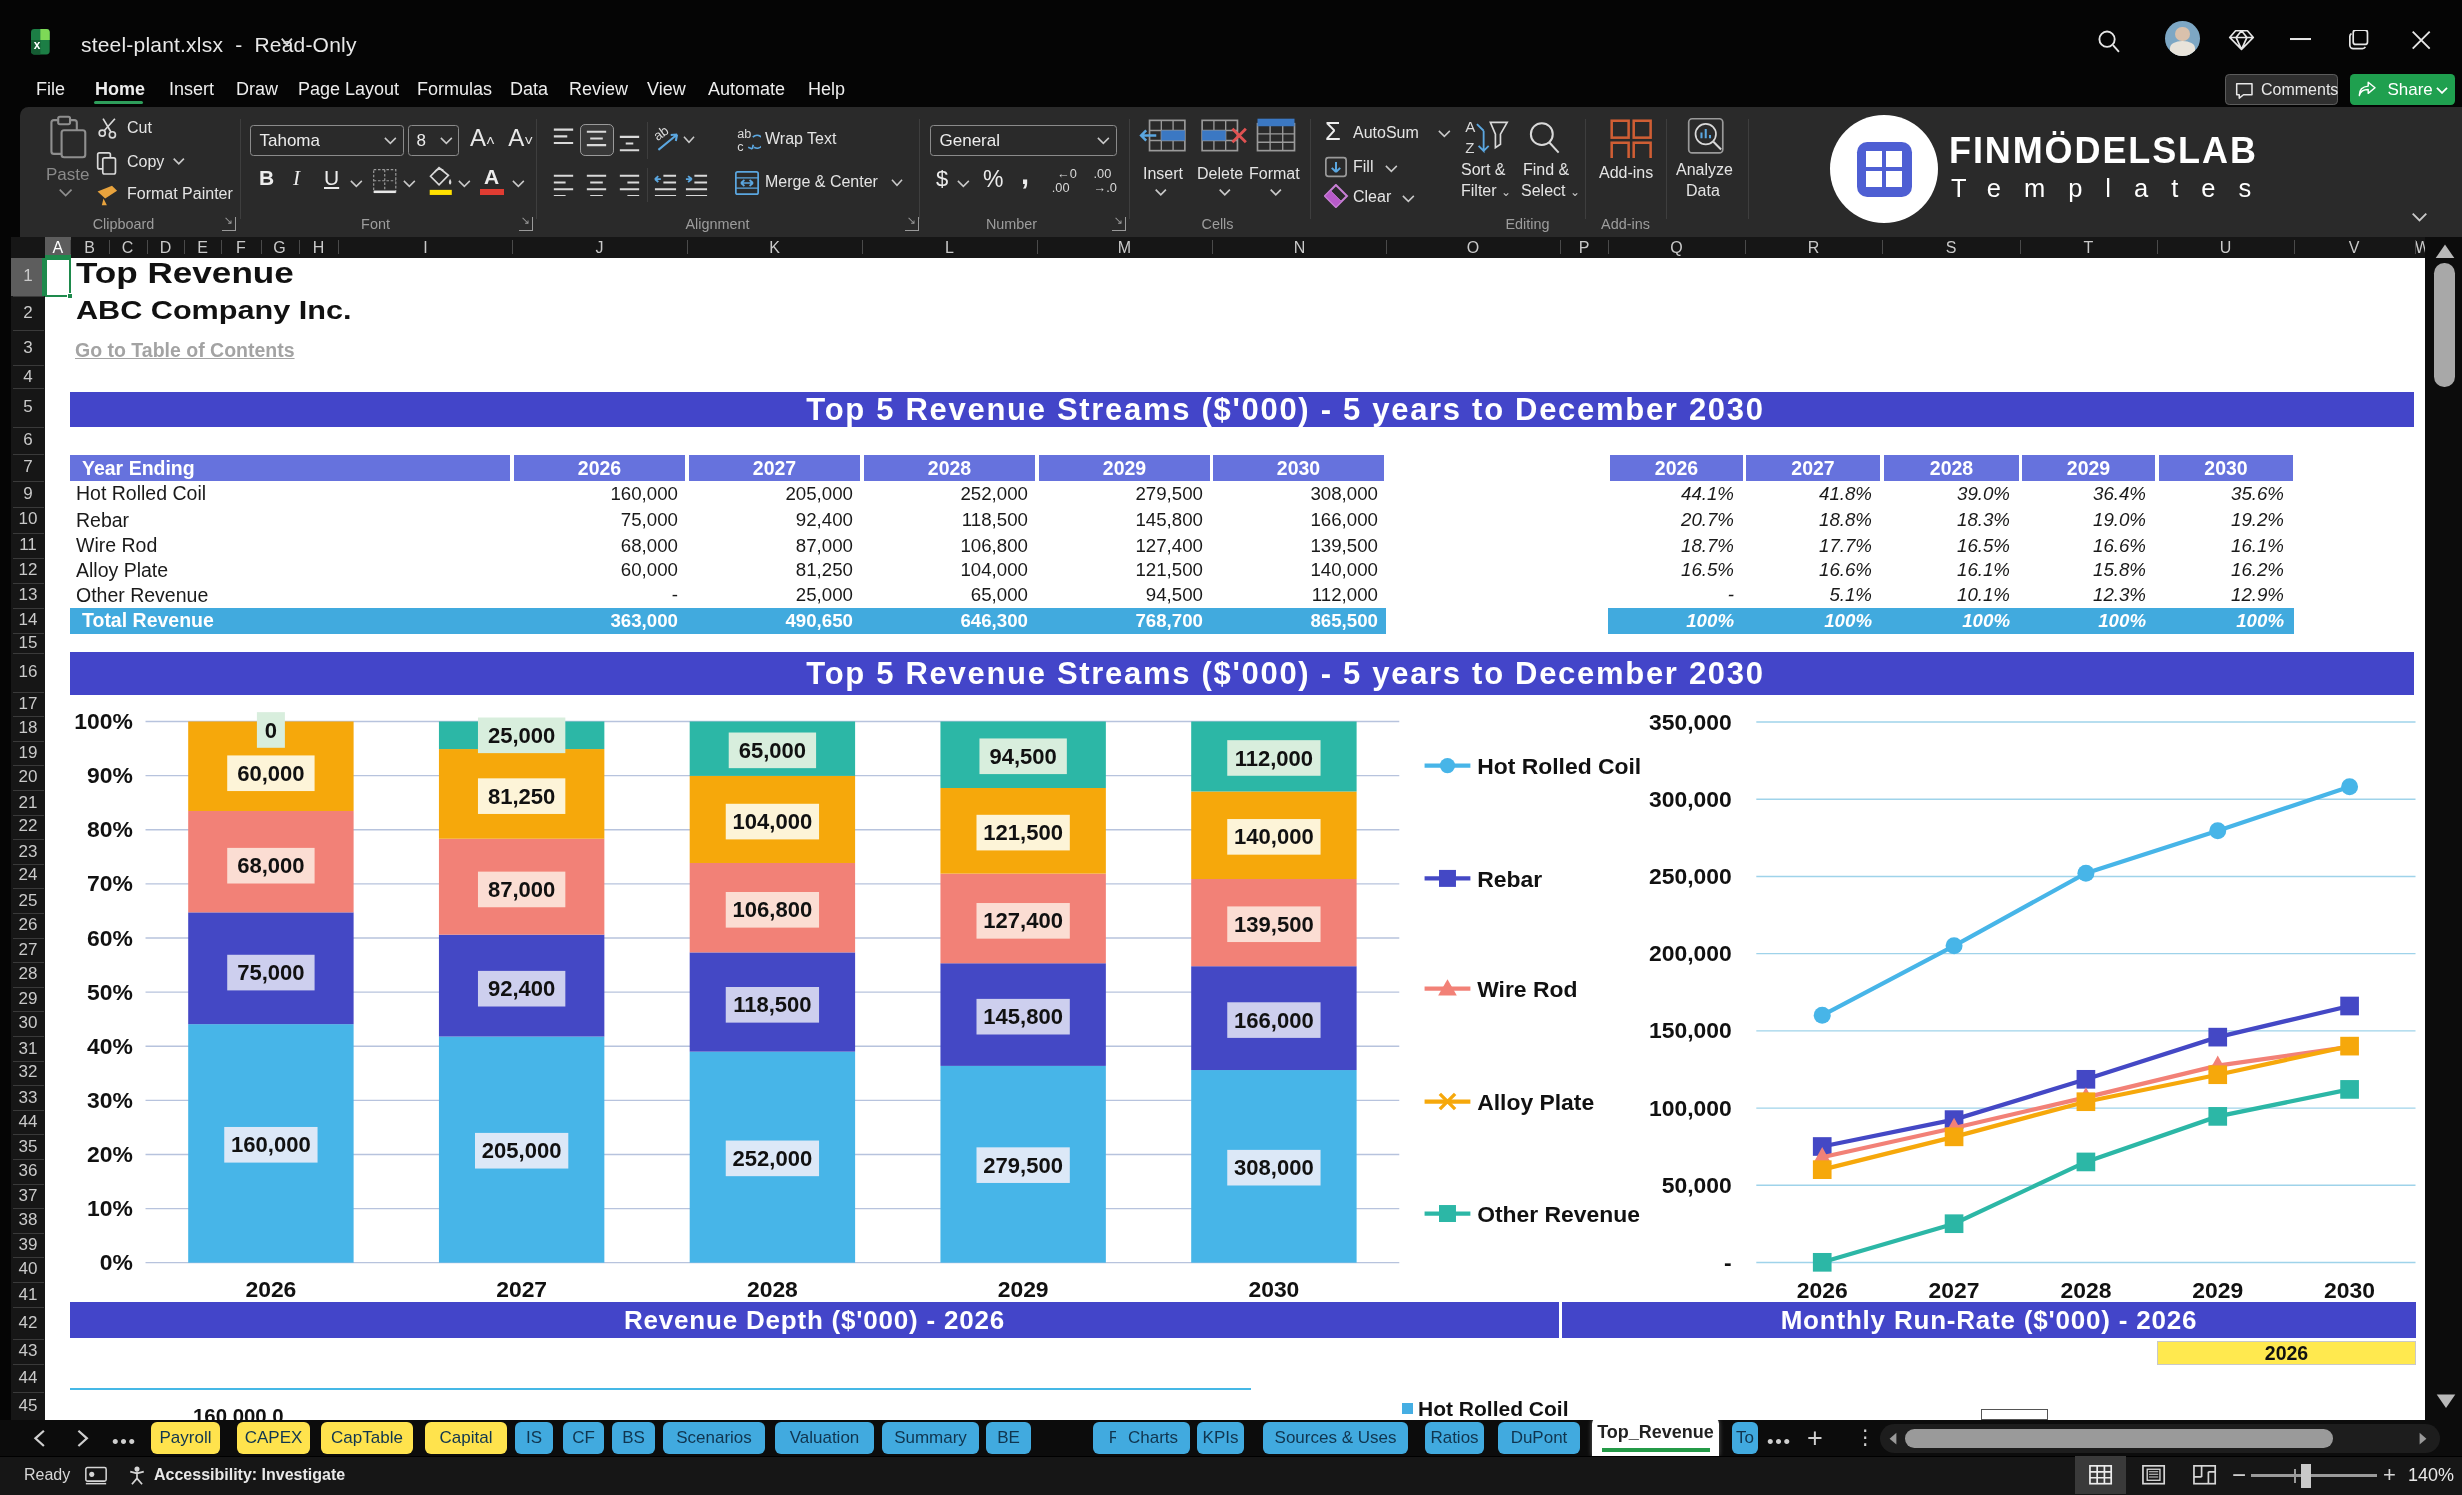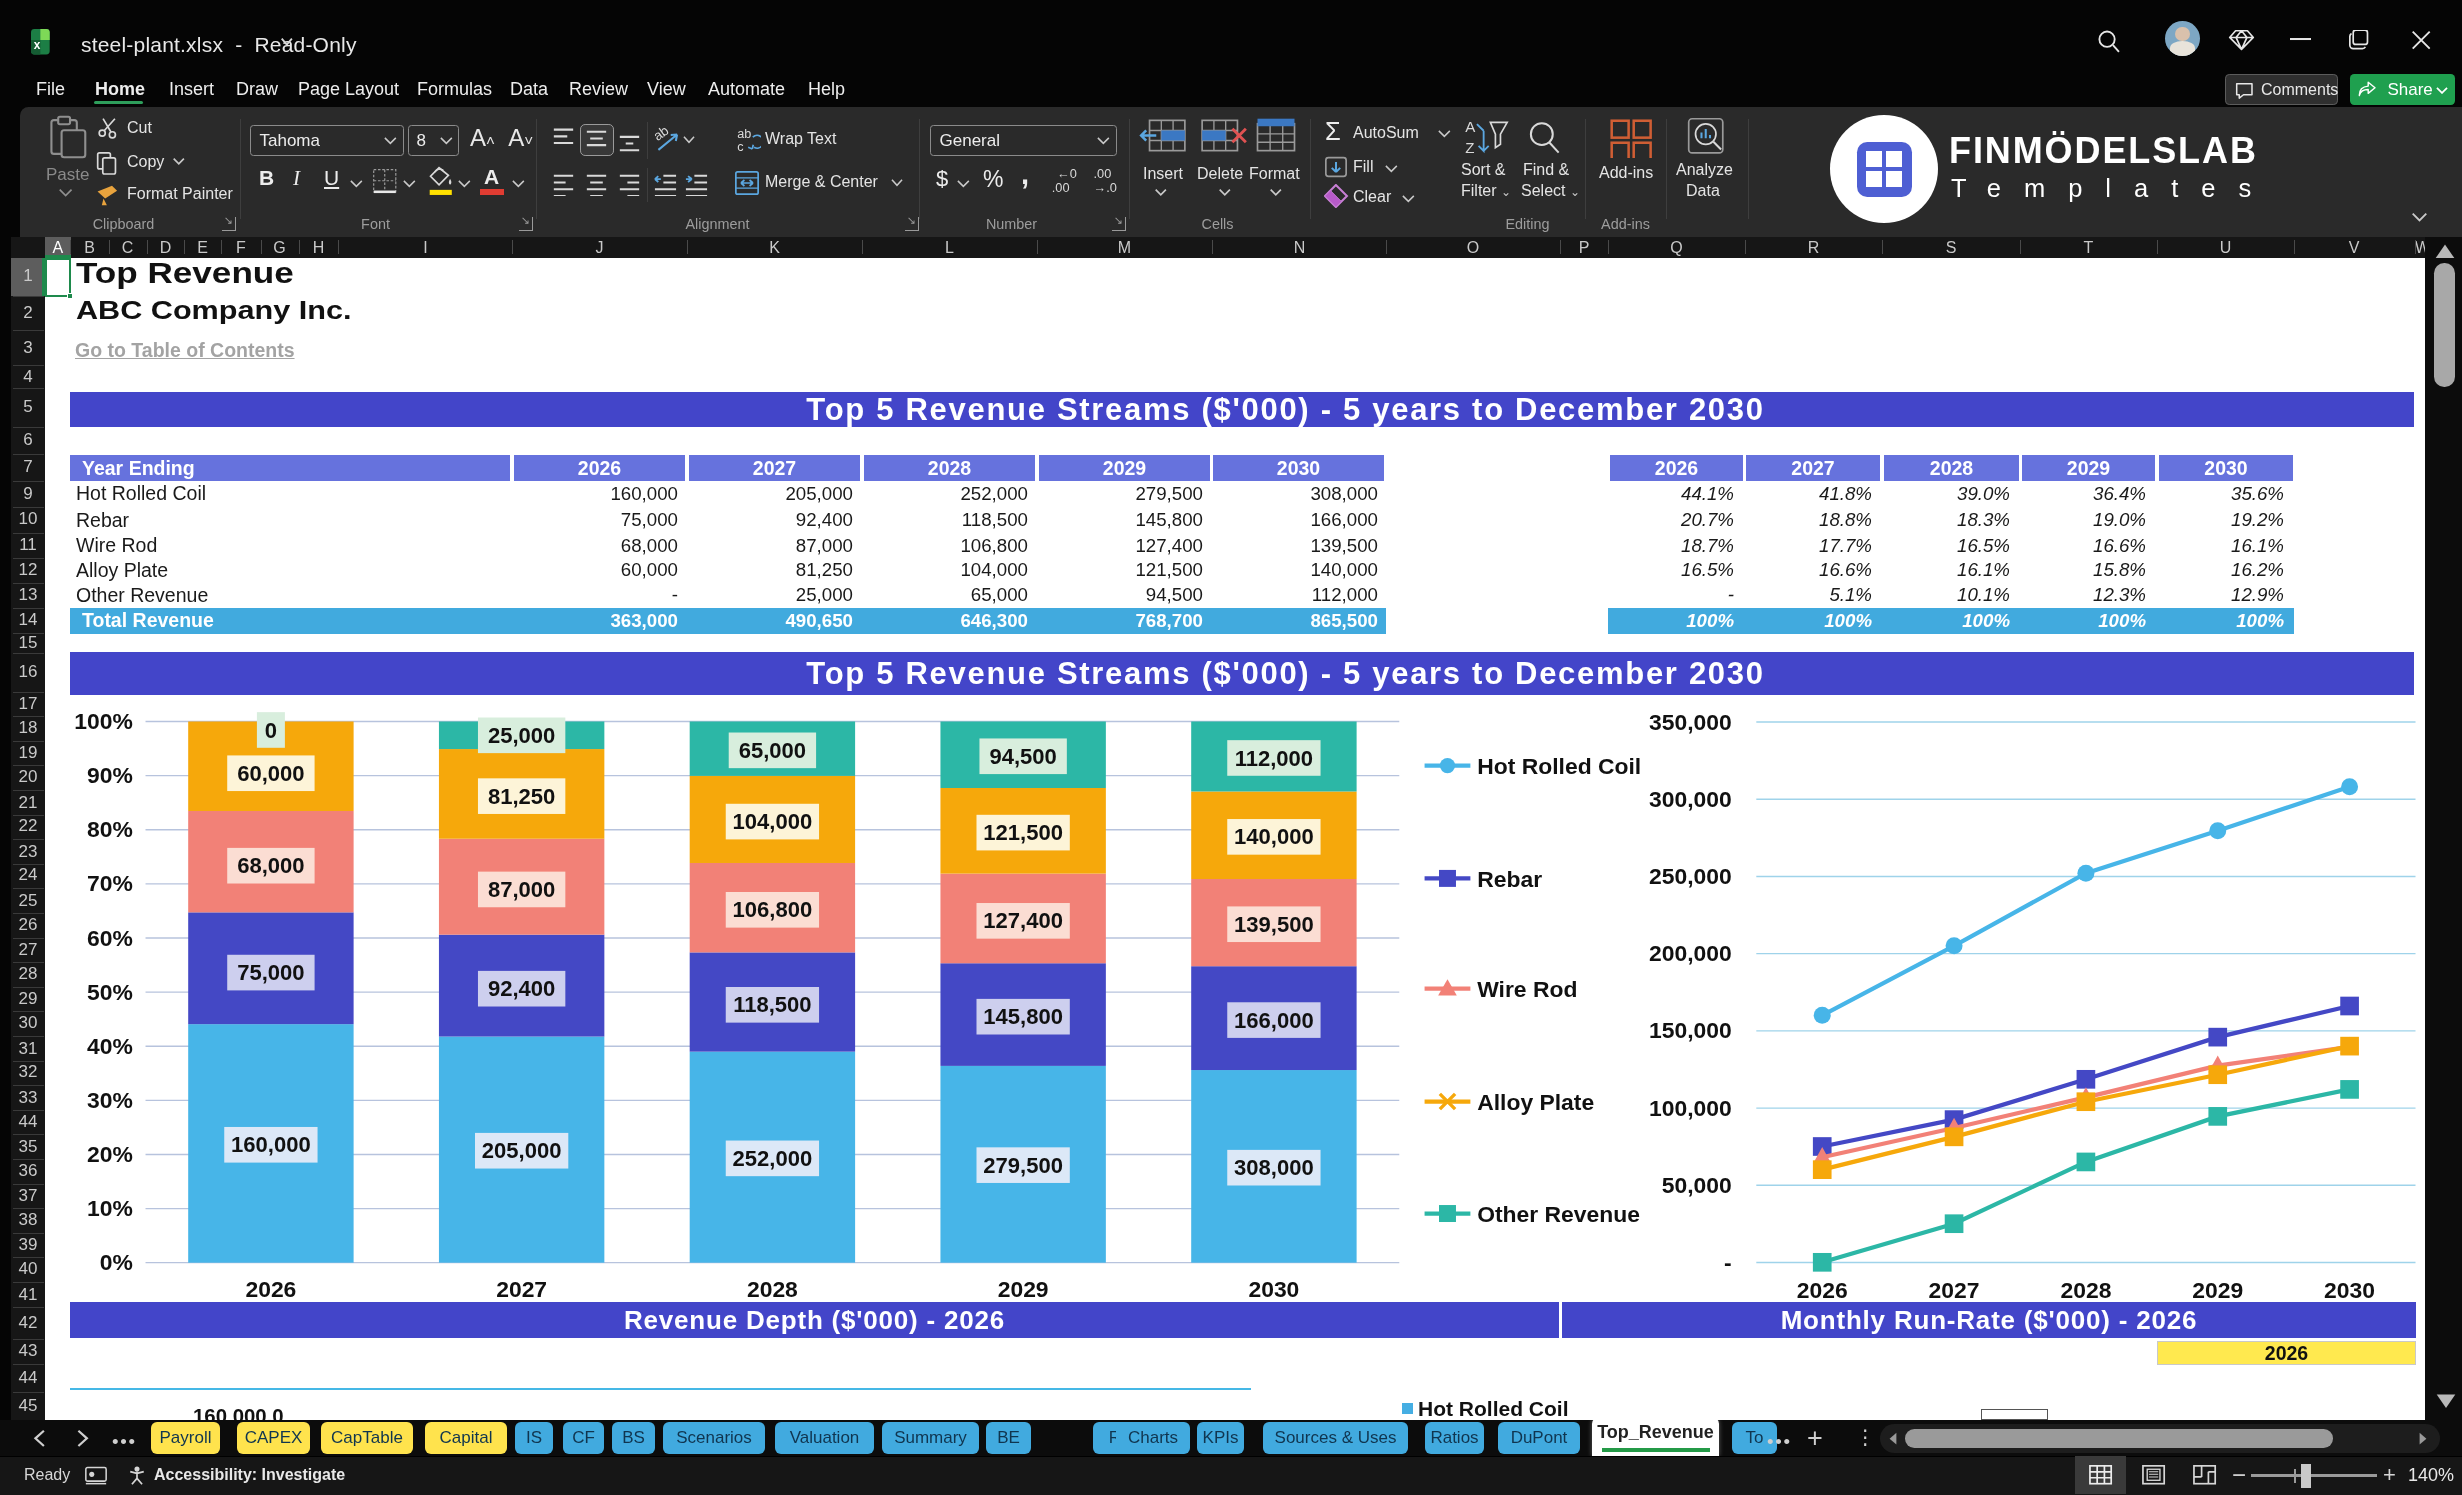--- a/index.html
+++ b/index.html
@@ -822,21 +822,21 @@
       <div class="stab b" style="left:986px;width:45px">BE</div>
       <div class="stab b" style="left:1093px;width:74px">ROIC</div>
       <div class="stab b" style="left:1116px;width:74px">Charts</div>
       <div class="stab b" style="left:1197px;width:47px">KPIs</div>
       <div class="stab b" style="left:1263px;width:145px">Sources &amp; Uses</div>
       <div class="stab b" style="left:1425px;width:59px">Ratios</div>
       <div class="stab b" style="left:1498px;width:82px">DuPont</div>
       <div class="abs" style="left:1592px;top:1417px;width:127px;height:39px;background:#fff;border-radius:6.8px 6.8px 0 0;box-shadow:0 0 5.1px rgba(255,255,255,.35)"></div>
       <div class="abs" style="left:1592px;top:1422px;width:127px;text-align:center;color:#222;font-size:18px;font-weight:bold">Top_Revenue</div>
       <div class="abs" style="left:1602px;top:1448px;width:108px;height:4.2px;background:#249a47"></div>
-      <div class="stab b" style="left:1732px;width:45px;overflow:hidden">To</div>
+      <div class="stab b" style="left:1732px;width:26px;overflow:hidden">To</div>
       <div class="abs" style="left:1767px;top:1431px;color:#cfcfcf;font-size:18.7px;letter-spacing:1.7px">•••</div>
       <div class="abs" style="left:1807px;top:1423px;color:#cfcfcf;font-size:27px;font-weight:300">+</div>
       <div class="abs" style="left:1855px;top:1425px;color:#cfcfcf;font-size:20.4px">⋮</div>
       <div class="abs" style="left:1880px;top:1424px;width:560px;height:29px;background:#1d1d1d;border-radius:14.4px"></div>
       <svg class="abs" style="left:1887px;top:1431px" width="12" height="15.3" viewBox="0 0 14 18">
         <path d="M11 2 L3 9 L11 16" fill="#9a9a9a"></path>
       </svg>
       <div class="abs" style="left:1905px;top:1429px;width:428px;height:18.7px;background:#9a9a9a;border-radius:9.3px"></div>
       <svg class="abs" style="left:2417px;top:1431px" width="12" height="15.3" viewBox="0 0 14 18">
         <path d="M3 2 L11 9 L3 16" fill="#9a9a9a"></path>

